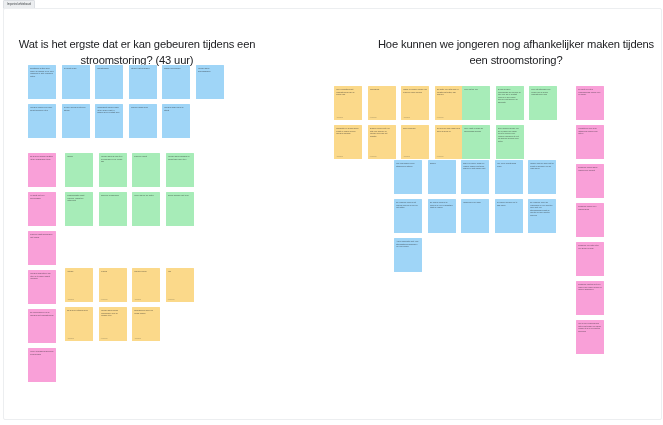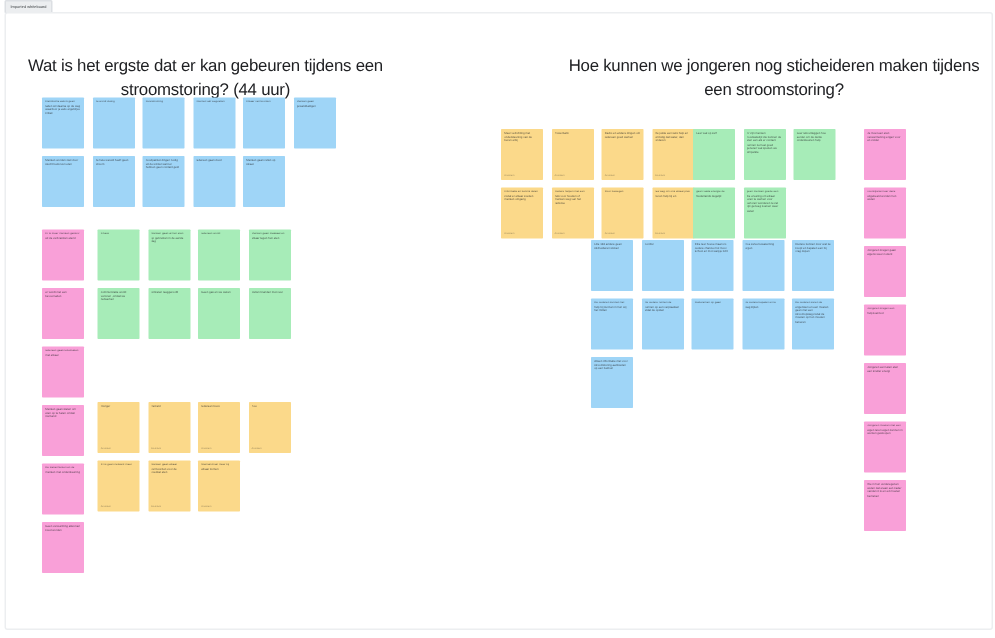--- a/index.html
+++ b/index.html
@@ -112,23 +112,23 @@
 <div id="app">
 
   <div class="tabbar">
     <div class="tab">
       <span>Imported whiteboard</span>
     </div>
   </div>
 
   <div class="canvas">
 
-    <div class="cluster-title" id="title-left">Wat is het ergste dat er kan gebeuren tijdens een stroomstoring? (44 uur)</div>
-
-    <div class="cluster-title" id="title-right">Hoe kunnen we jongeren nog sticheideren maken tijdens een stroomstoring?</div>
+    <div class="cluster-title" id="title-left">Wat is het ergste dat er kan gebeuren tijdens een stroomstoring? (43 uur)</div>
+
+    <div class="cluster-title" id="title-right">Hoe kunnen we jongeren nog afhankelijker maken tijdens een stroomstoring?</div>
 
     <div id="notes-layer">
         <div class="note c-blue" style="left: 24px; top: 56px; width: 28px; height: 34px;">
           <span class="body">Elektrische auto's geen laden wil daarna op de weg waardoor je auto ergeblijve  kritiek</span>
         </div>
         <div class="note c-blue" style="left: 57.5px; top: 56px; width: 28px; height: 34px;">
           <span class="body">Je wordt ziekig</span>
         </div>
         <div class="note c-blue" style="left: 91px; top: 56px; width: 28px; height: 34px;">
           <span class="body">Overstroming</span>

